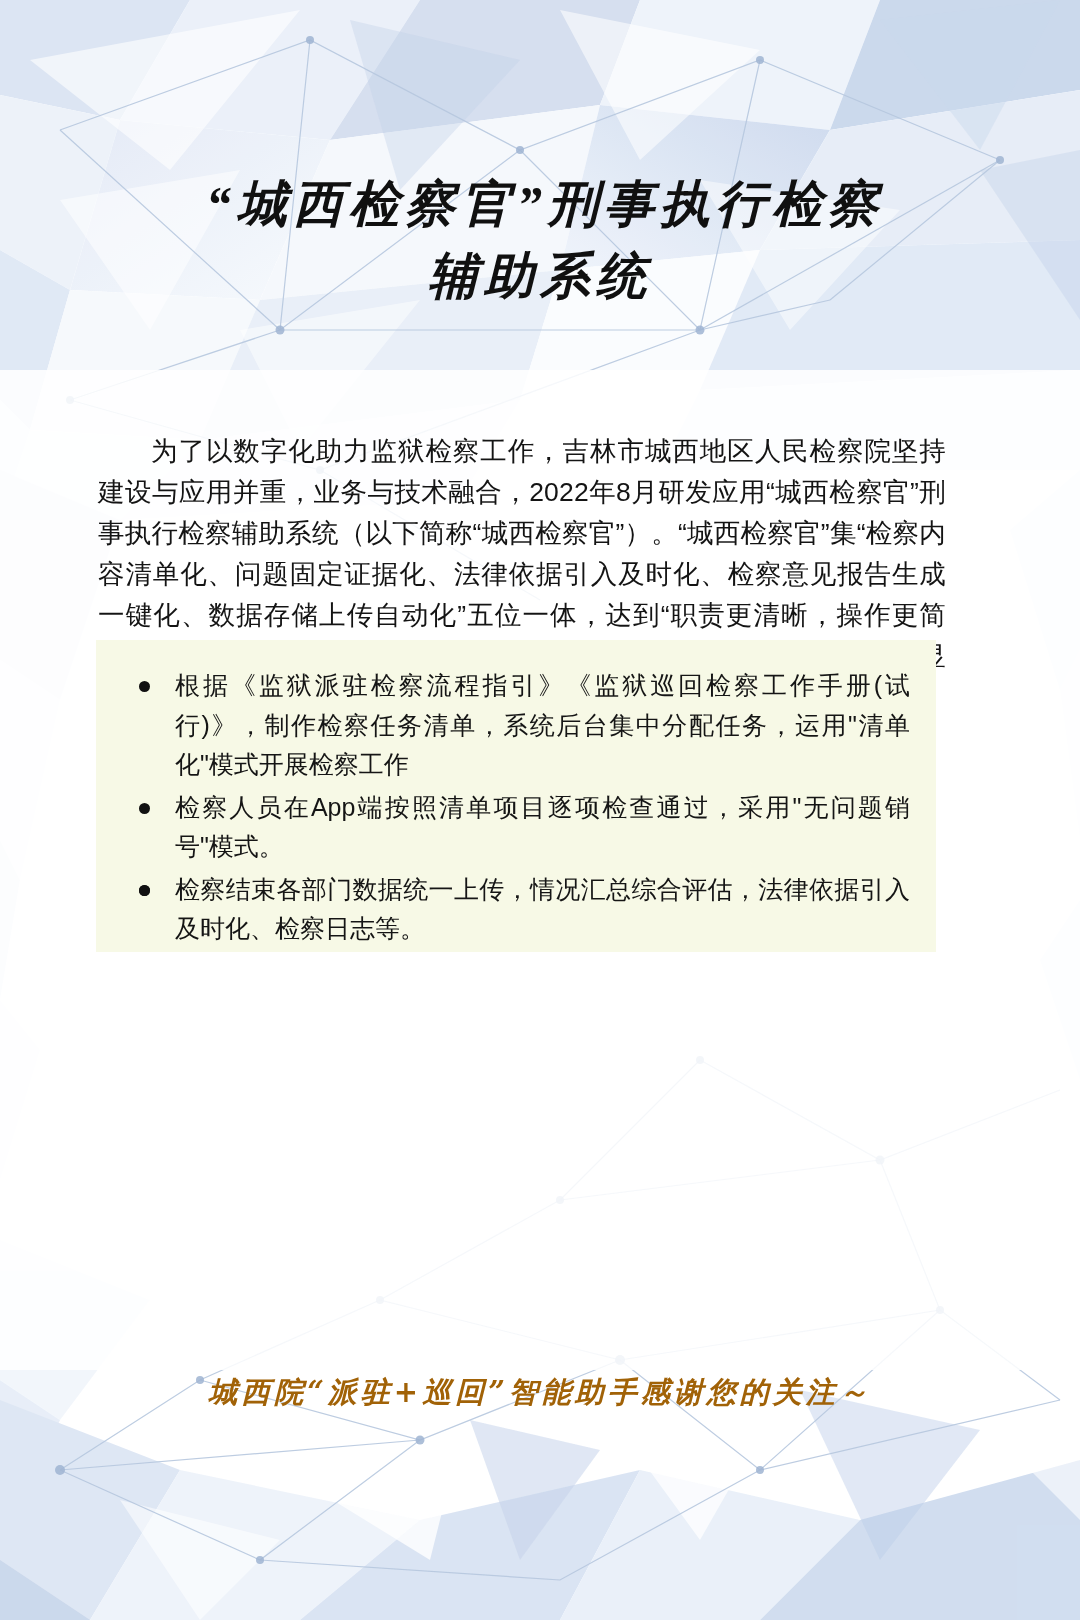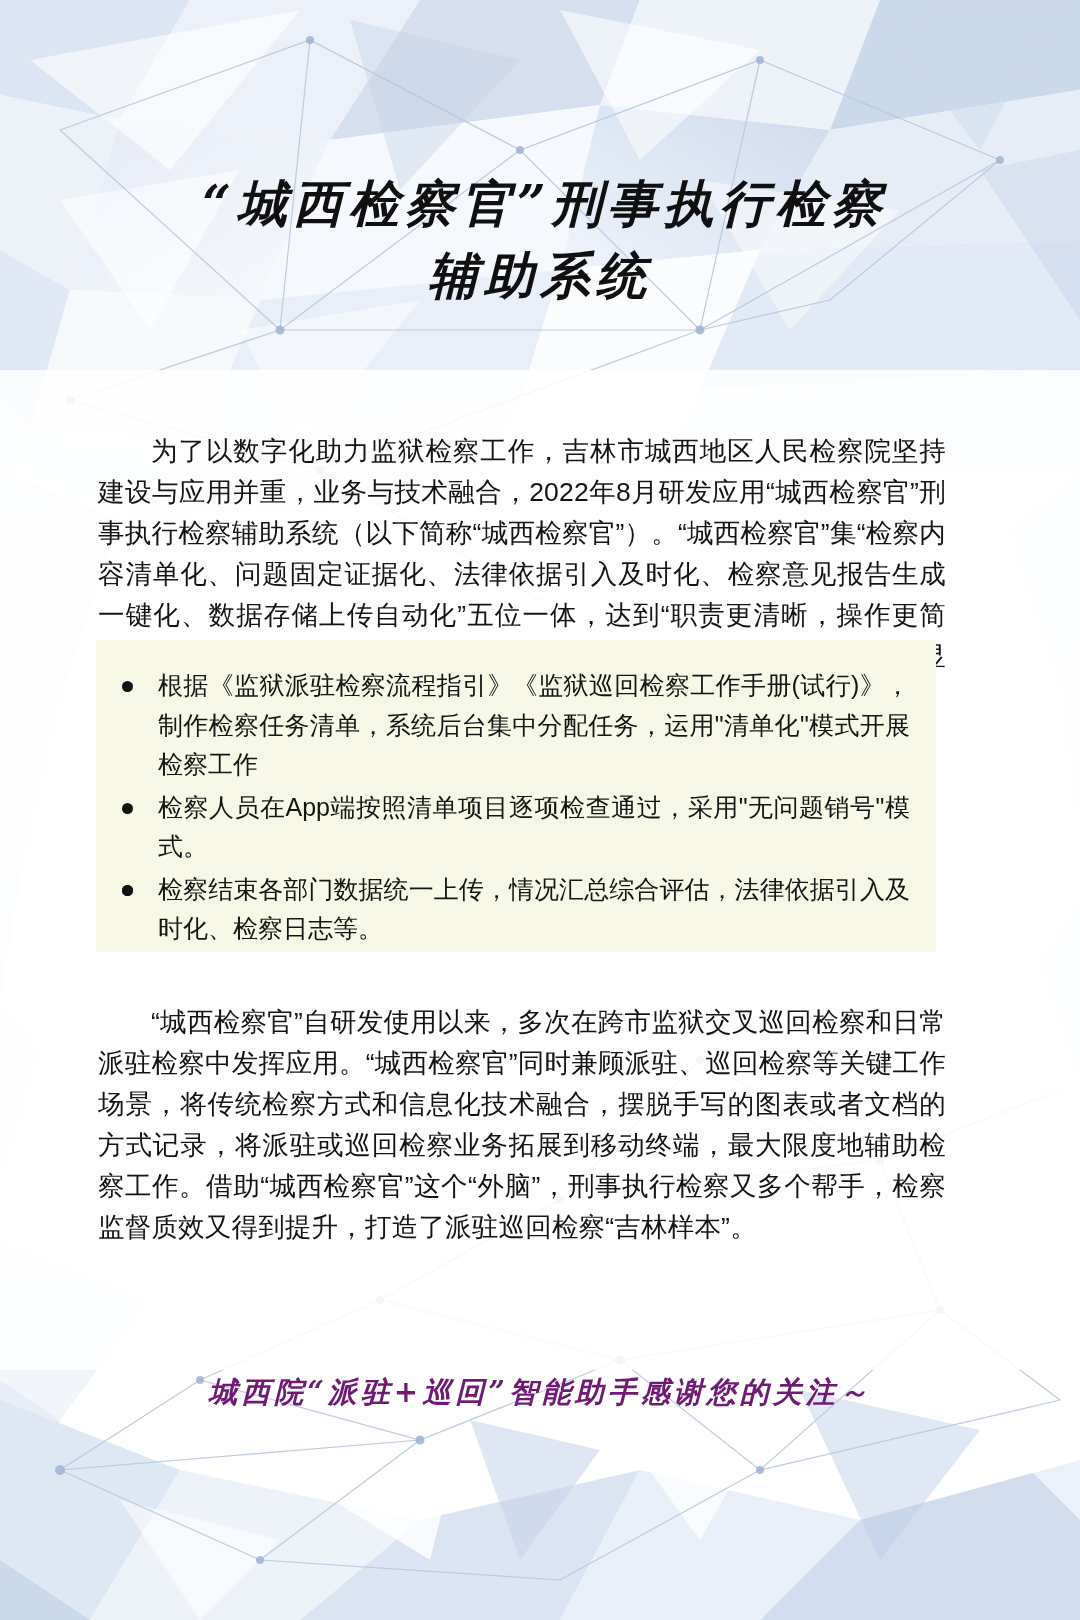--- a/index.html
+++ b/index.html
@@ -42,21 +42,21 @@
   .title-line {
     font-family: "DejaVu Serif", "Liberation Serif", serif;
     font-style: italic;
     font-weight: 700;
     font-size: 50px;
     line-height: 72px;
     letter-spacing: 6px;
     color: #101010;
     white-space: nowrap;
   }
-  .title-line.l1 { padding-left: 10px; }
+  .title-line.l1 { padding-left: 10px; font-family: Liberation Serif, serif; }
   .title-line.l2 { }
 
   .body-para {
     position: absolute;
     left: 98px;
     width: 848px;
     font-size: 26.5px;
     line-height: 41px;
     color: #141414;
     text-align: justify;
@@ -68,21 +68,21 @@
   #para-outro { top: 975px; }
 
   .bullet-box {
     position: absolute;
     left: 96px;
     top: 640px;
     width: 840px;
     height: 312px;
     background: #f7f9e6;
     box-sizing: border-box;
-    padding: 26px 26px 20px 22px;
+    padding: 26px 26px 20px 39px;
   }
   .bullet-list {
     list-style: none;
     margin: 0;
     padding: 0;
   }
   .bullet-item {
     position: relative;
     padding-left: 40px;
     font-size: 25px;
@@ -107,21 +107,21 @@
     left: 0;
     top: 1370px;
     width: 1080px;
     text-align: center;
     font-family: "DejaVu Serif", "Liberation Serif", serif;
     font-style: italic;
     font-weight: 700;
     font-size: 29px;
     line-height: 44px;
     letter-spacing: 4px;
-    color: #701a75;
+    color: #a16207;
     white-space: nowrap;
   }
 </style>
 </head>
 <body>
 
 <svg id="bg-art" viewBox="0 0 1080 1620" preserveAspectRatio="none" xmlns="http://www.w3.org/2000/svg">
   <defs>
     <linearGradient id="gA" x1="0" y1="0" x2="1" y2="1">
       <stop offset="0%" stop-color="#e3eaf6"></stop>
@@ -277,17 +277,16 @@
       <li class="bullet-item">
         <span class="dot"></span>
       </li>
       <li class="bullet-item">
         <span class="dot"></span>
         <span>检察结束各部门数据统一上传，情况汇总综合评估，法律依据引入及时化、检察日志等。</span>
       </li>
     </ul>
   </div>
 
-  <p class="body-para" id="para-outro">“城西检察官”自研发使用以来，多次在跨市监狱交叉巡回检察和日常派驻检察中发挥应用。“城西检察官”同时兼顾派驻、巡回检察等关键工作场景，将传统检察方式和信息化技术融合，摆脱手写的图表或者文档的方式记录，将派驻或巡回检察业务拓展到移动终端，最大限度地辅助检察工作。借助“城西检察官”这个“外脑”，刑事执行检察又多个帮手，检察监督质效又得到提升，打造了派驻巡回检察“吉林样本”。</p>
 
   <div class="footer-line">城西院“派驻+巡回”智能助手感谢您的关注～</div>
 
 </div>
 
 </body></html>

